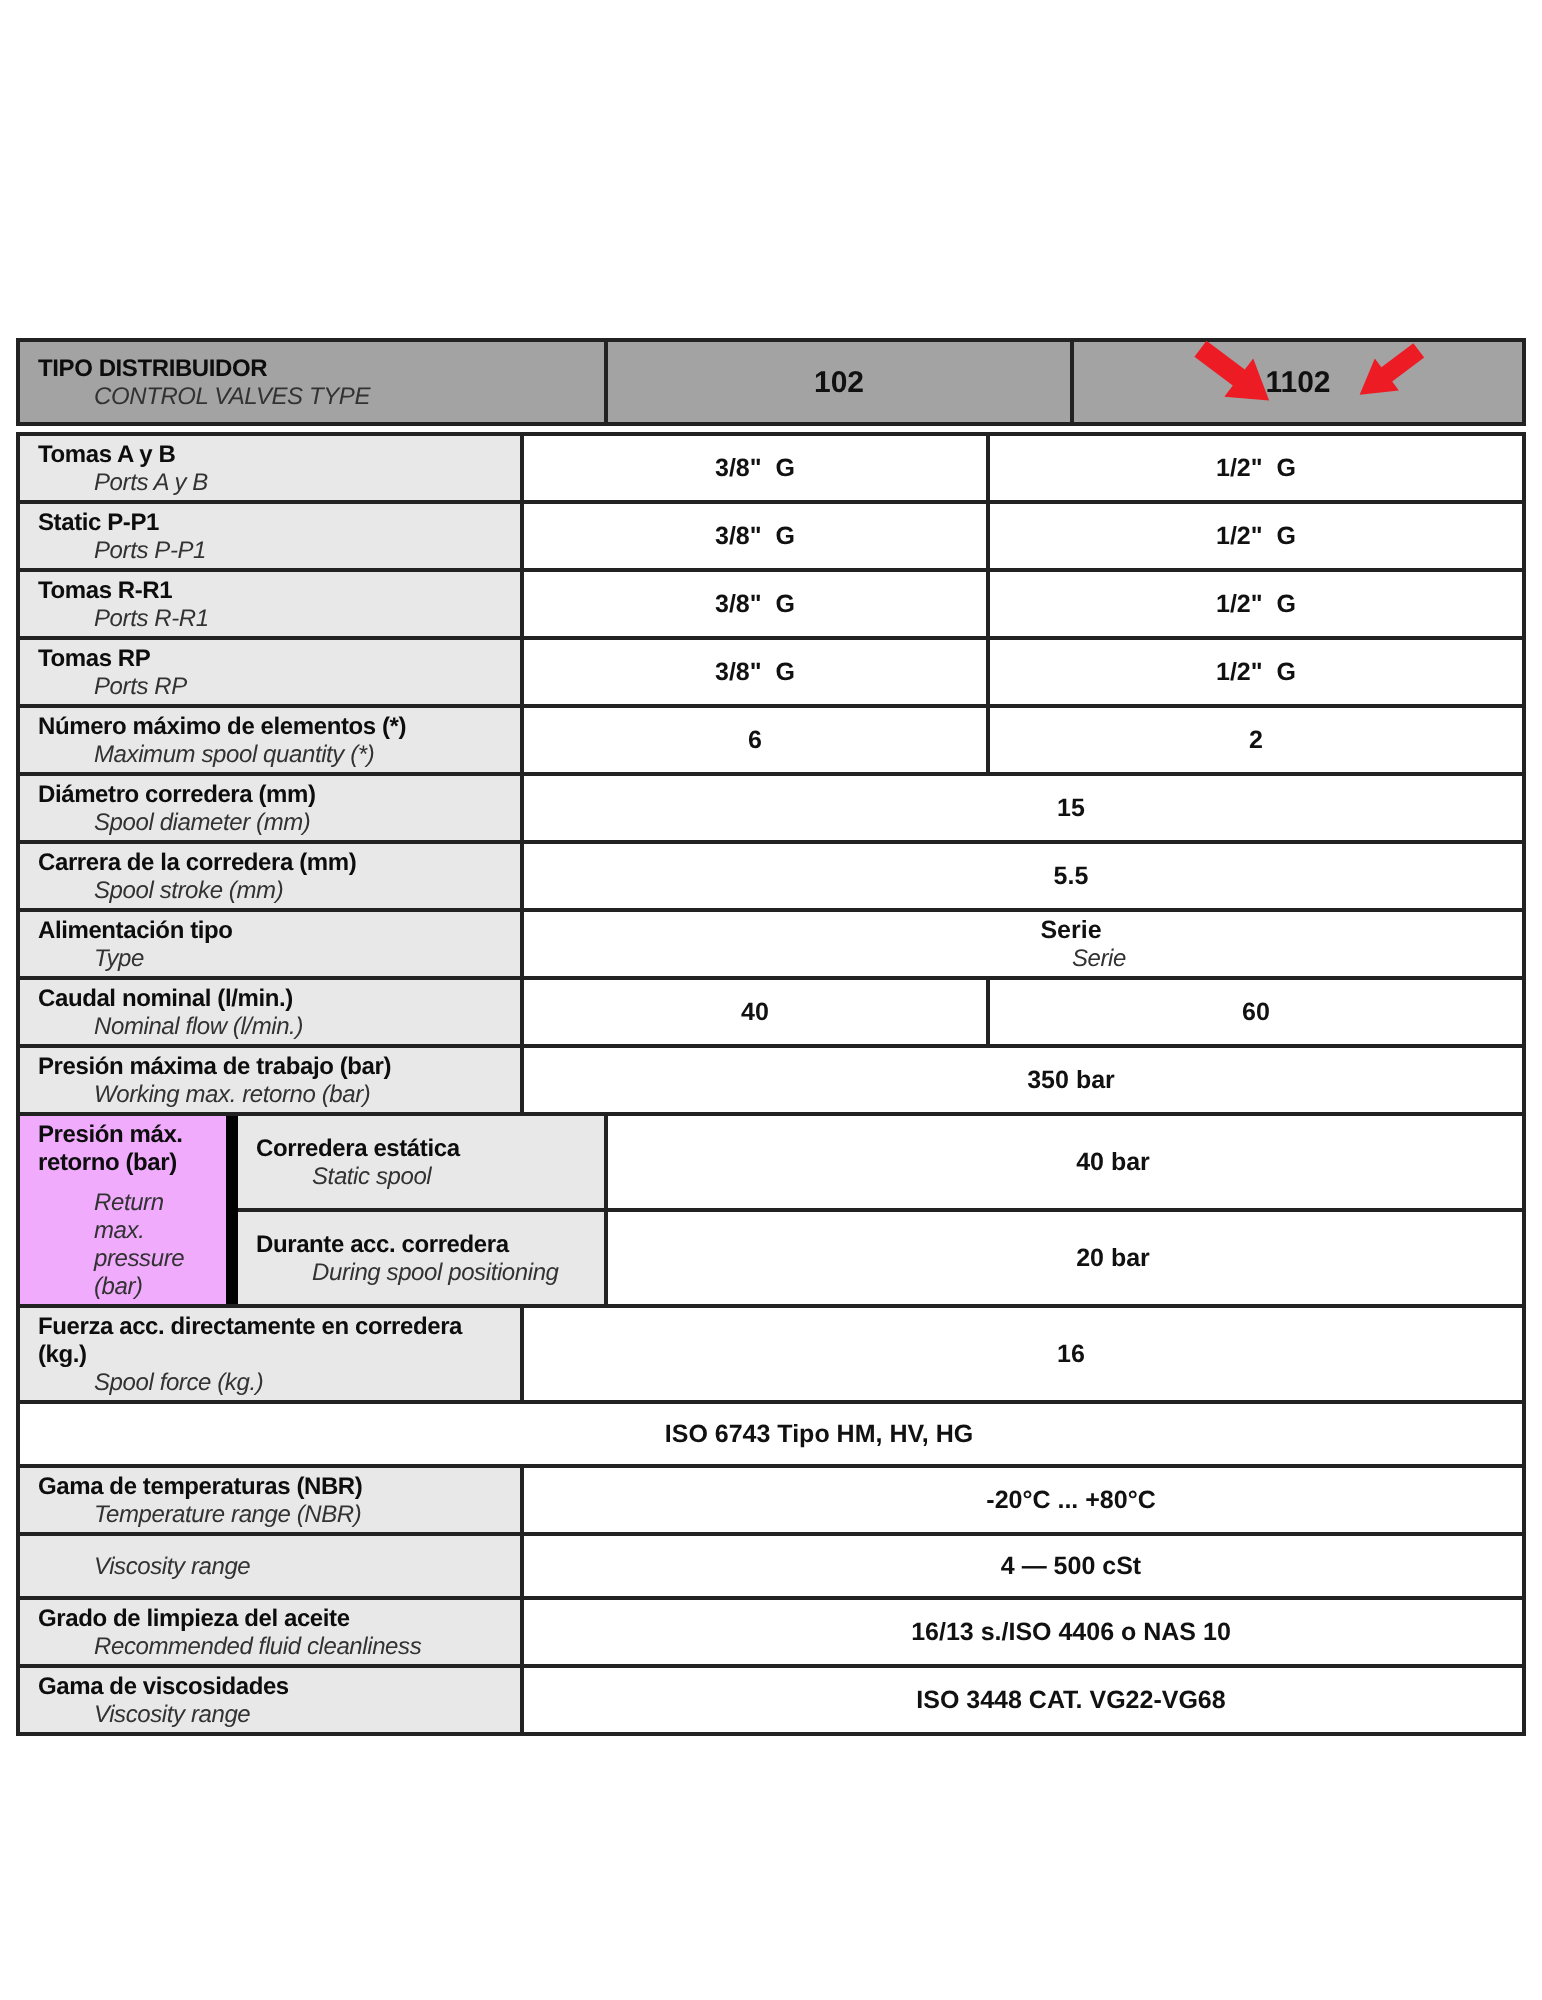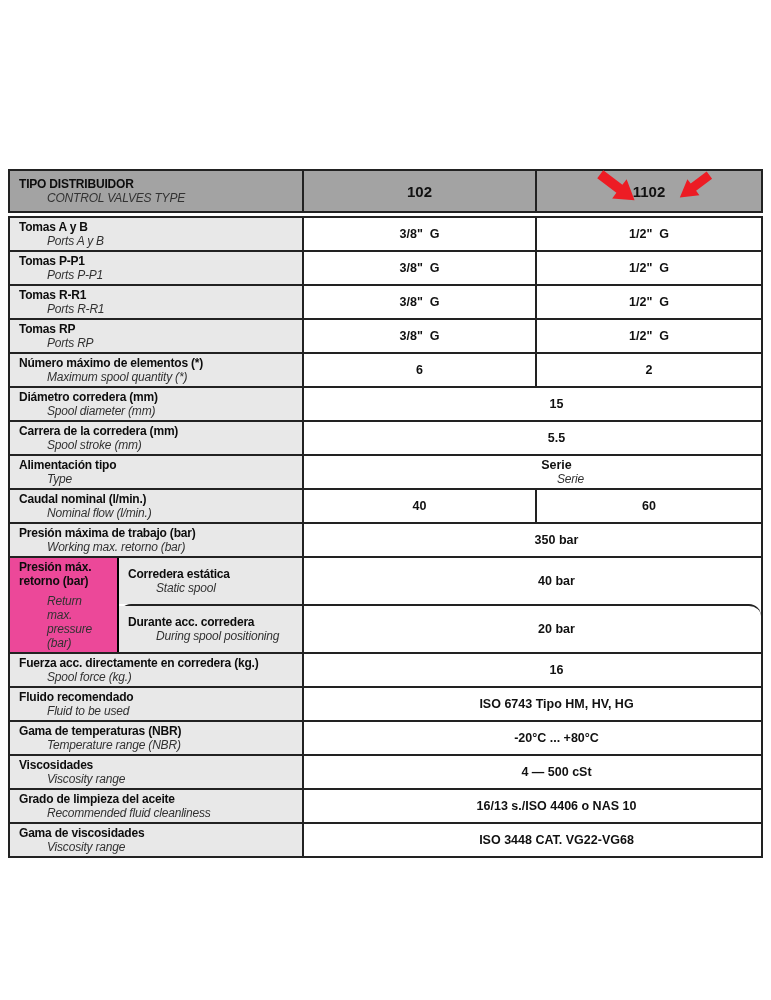--- a/index.html
+++ b/index.html
@@ -45,21 +45,21 @@
 
   
   .t-body{
     border:2px solid #222;
     margin-top:3px;
     box-sizing:border-box;
   }
   .row{display:flex;min-height:32px;box-sizing:border-box;}
   .row + .row{border-top:2px solid #222;}
   .cell-label{
-    width:294px;box-sizing:border-box;
+    width:252px;box-sizing:border-box;
     background:#e8e8e8;
     border-right:2px solid #222;
     padding:2px 4px 2px 9px;
     display:flex;flex-direction:column;justify-content:center;
   }
   .cell-v{
     display:flex;align-items:center;justify-content:center;
     font-weight:bold;font-size:12.5px;
     white-space:pre-wrap;
     box-sizing:border-box;
@@ -67,29 +67,29 @@
   }
   .cell-v1{width:233px;border-right:2px solid #222;}
   .cell-v2{flex:1;}
   .cell-vmerged{flex:1;padding-left:48px;}
   .v-two-line{flex-direction:column;line-height:14px;}
   .v-two-line .en{font-size:12px;}
 
   
   .cell-outer-label{
     width:109px;box-sizing:border-box;
-    background:#ec4899;
-    border-right:2px solid #000000;
+    background:#f0abfc;
+    border-right:6px solid #000000;
     padding:2px 16px 2px 9px;
     display:flex;flex-direction:column;justify-content:center;
   }
   .cell-outer-label .en{margin-top:6px;}
   .nested-right{flex:1;display:flex;flex-direction:column;}
   .sub-row{display:flex;flex:1;min-height:31px;box-sizing:border-box;}
-  .sub-row + .sub-row{border-top:2px solid #222;border-radius:12px;}
+  .sub-row + .sub-row{border-top:2px solid #222;}
   .cell-sublabel{
     width:185px;box-sizing:border-box;
     background:#e8e8e8;
     border-right:2px solid #222;
     padding:2px 4px 2px 9px;
     display:flex;flex-direction:column;justify-content:center;
   }
 </style>
 </head>
 <body>
@@ -124,21 +124,21 @@
         <div class="cell-label">
           <span class="es">Tomas A y B</span>
           <span class="en">Ports A y B</span>
         </div>
         <div class="cell-v cell-v1">3/8"  G</div>
         <div class="cell-v cell-v2">1/2"  G</div>
       </div>
 
       <div class="row">
         <div class="cell-label">
-          <span class="es">Tomas P-P1</span>
+          <span class="es">Static P-P1</span>
           <span class="en">Ports P-P1</span>
         </div>
         <div class="cell-v cell-v1">3/8"  G</div>
         <div class="cell-v cell-v2">1/2"  G</div>
       </div>
 
       <div class="row">
         <div class="cell-label">
           <span class="es">Tomas R-R1</span>
           <span class="en">Ports R-R1</span>
@@ -234,38 +234,33 @@
 
       <div class="row">
         <div class="cell-label">
           <span class="es">Fuerza acc. directamente en corredera (kg.)</span>
           <span class="en">Spool force (kg.)</span>
         </div>
         <div class="cell-v cell-vmerged">16</div>
       </div>
 
       <div class="row">
-        <div class="cell-label">
-          <span class="es">Fluido recomendado</span>
-          <span class="en">Fluid to be used</span>
-        </div>
         <div class="cell-v cell-vmerged">ISO 6743 Tipo HM, HV, HG</div>
       </div>
 
       <div class="row">
         <div class="cell-label">
           <span class="es">Gama de temperaturas (NBR)</span>
           <span class="en">Temperature range (NBR)</span>
         </div>
         <div class="cell-v cell-vmerged">-20°C ... +80°C</div>
       </div>
 
       <div class="row">
         <div class="cell-label">
-          <span class="es">Viscosidades</span>
           <span class="en">Viscosity range</span>
         </div>
         <div class="cell-v cell-vmerged">4 — 500 cSt</div>
       </div>
 
       <div class="row">
         <div class="cell-label">
           <span class="es">Grado de limpieza del aceite</span>
           <span class="en">Recommended fluid cleanliness</span>
         </div>

